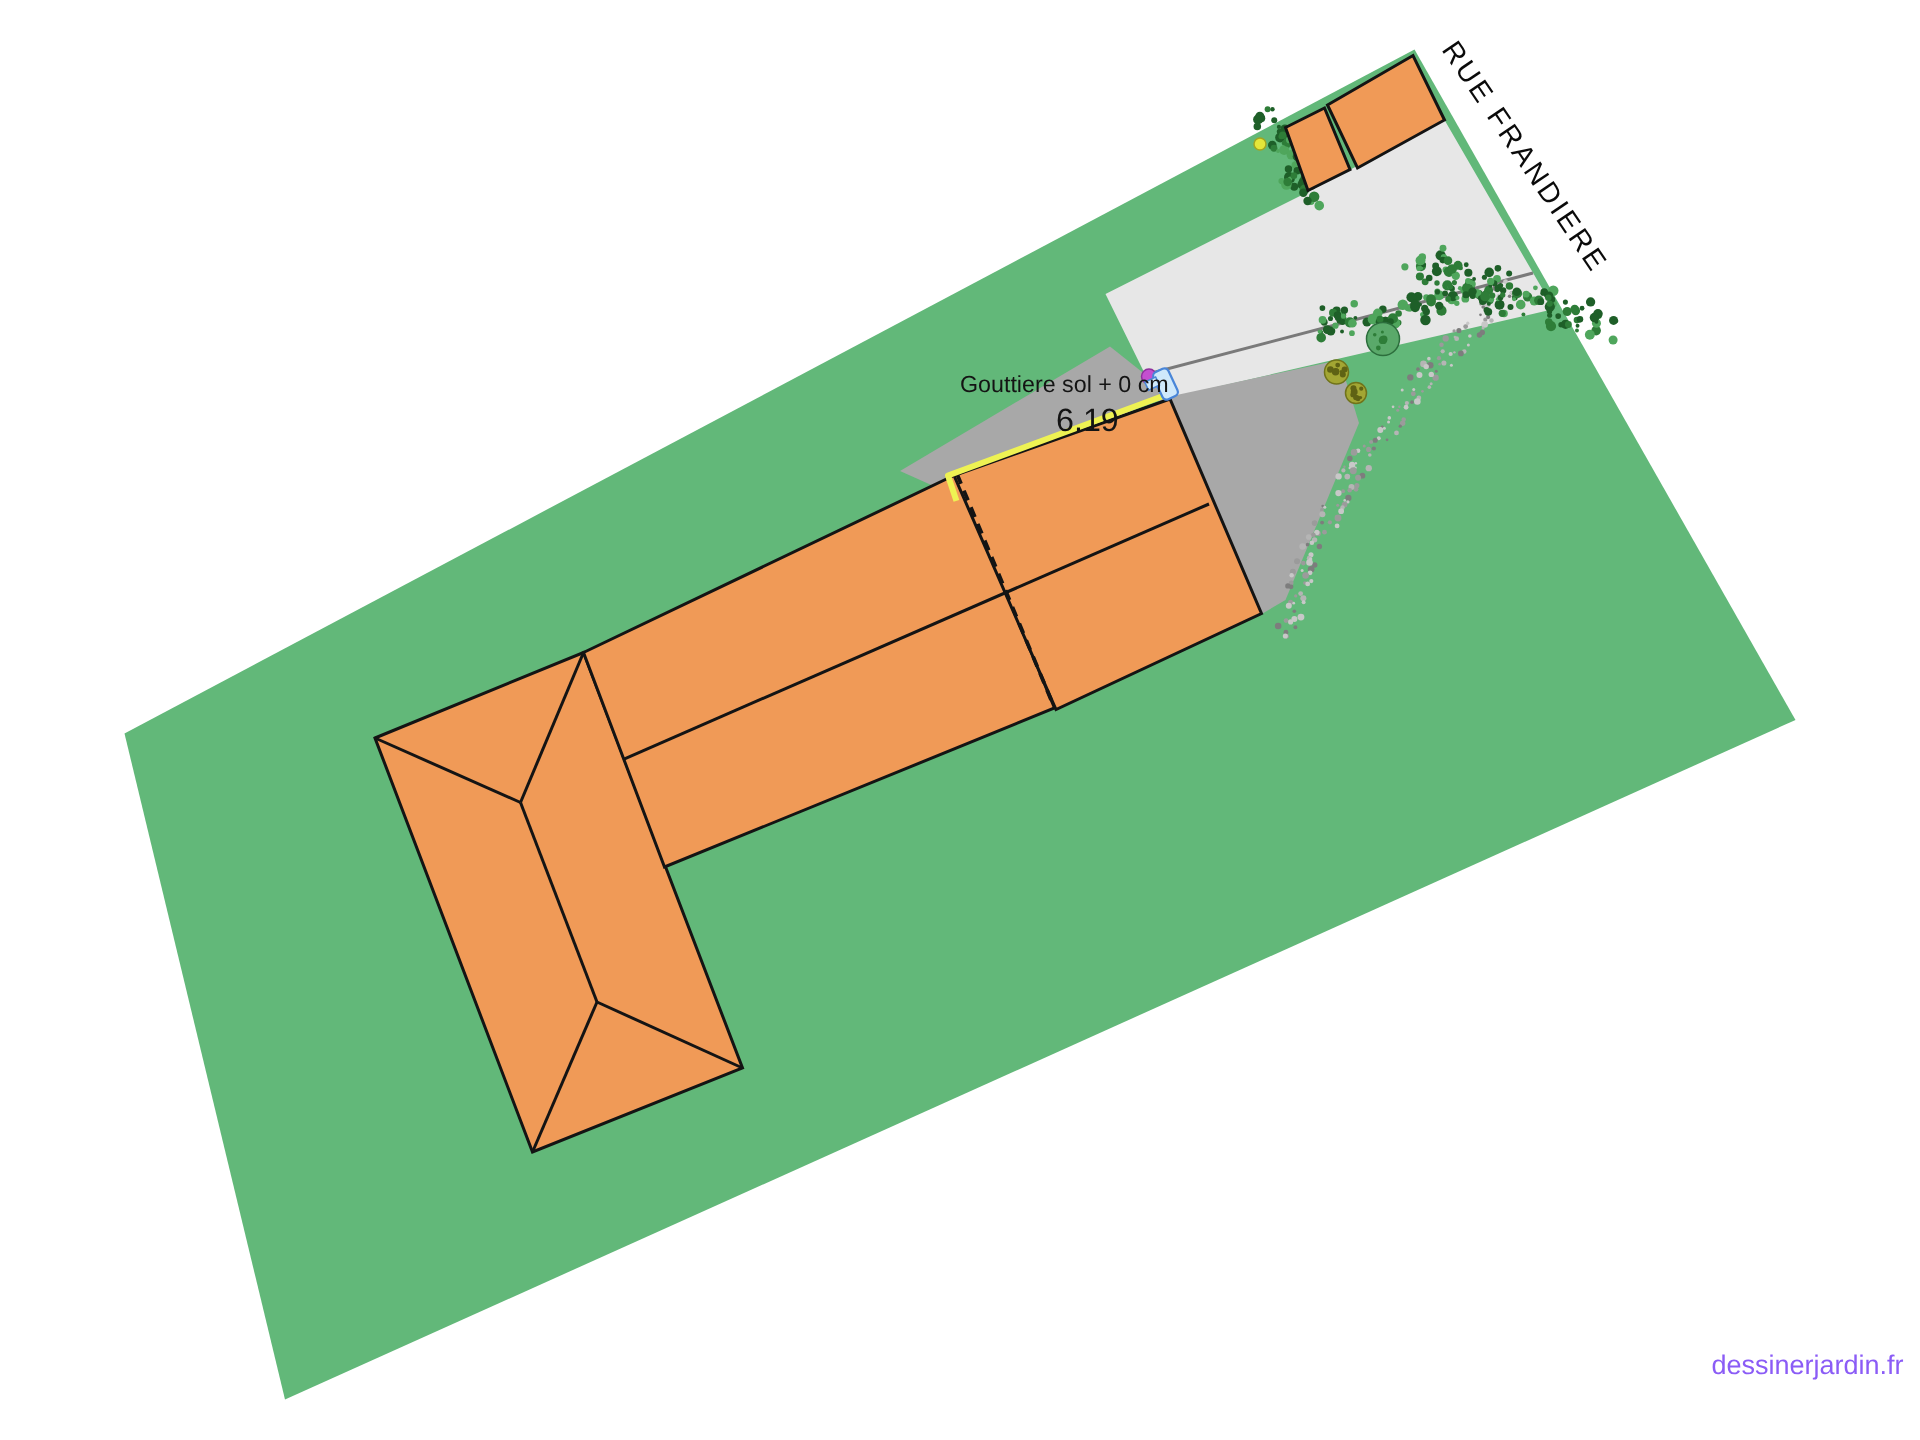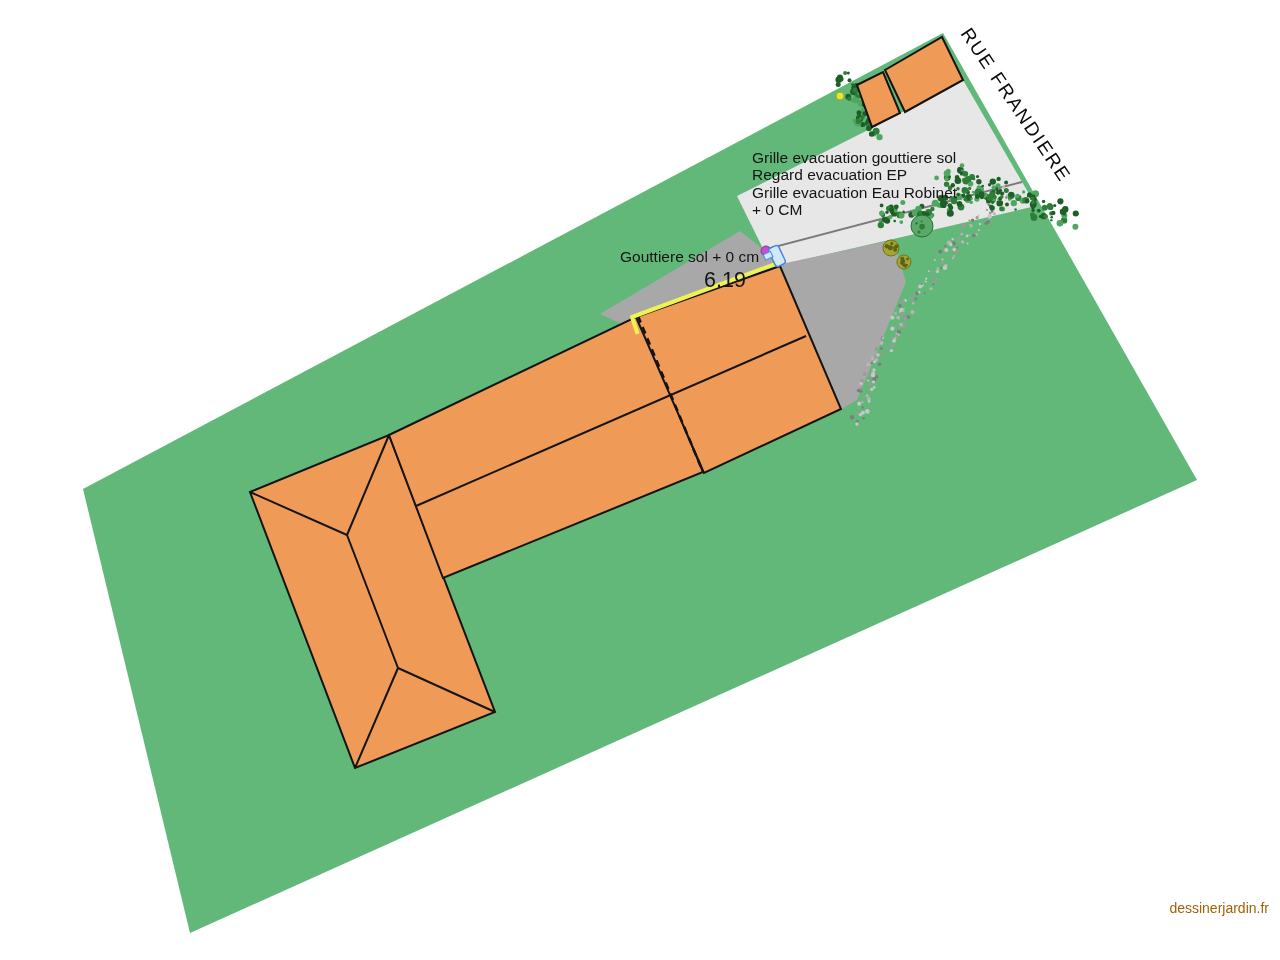--- a/index.html
+++ b/index.html
@@ -1,25 +1,25 @@
 <!DOCTYPE html>
 <html><head>
 <meta charset="utf-8">
 <style>
   html,body{margin:0;padding:0;background:#ffffff;}
   .page{position:relative;width:1280px;height:960px;background:#ffffff;overflow:hidden;
         font-family:"Liberation Sans",sans-serif;}
   svg{position:absolute;left:0;top:0;}
   .note{position:absolute;color:#141414;white-space:nowrap;}
   .note-evac{left:752px;top:149px;font-size:15.5px;line-height:17.4px;}
-  .note-gutter{left:620px;top:248px;font-size:15.5px;}
+  .note-gutter{left:640px;top:248px;font-size:15.5px;}
   .note-dim{left:704px;top:268px;font-size:21.5px;}
   .street-label{position:absolute;left:974px;top:24px;font-size:19px;letter-spacing:2px;
         color:#0a0a0a;white-space:nowrap;transform:rotate(56deg);transform-origin:0 0;}
-  .watermark{position:absolute;right:11px;top:900px;font-size:14px;color:#a16207;}
+  .watermark{position:absolute;right:11px;top:900px;font-size:18px;color:#8b5cf6;}
 </style>
 </head>
 <body>
 
 <div class="page">
   <svg id="plan-svg" width="1280" height="960" viewBox="0 0 1280 960">
       <polygon points="83,489 943,33 1197,480 190,933" fill="#62b879" stroke="none" stroke-linejoin="miter"></polygon>
       <polygon points="868,130 963,80 1036,206 772,267 737,196" fill="#e7e7e7" stroke="none" stroke-linejoin="miter"></polygon>
       <line x1="755" y1="252" x2="1022" y2="182" stroke="#7a7a7a" stroke-width="2"></line>
       <polygon points="600,314 740,231 779,262 638,331" fill="#a8a8a8" stroke="none" stroke-linejoin="miter"></polygon>
@@ -518,25 +518,19 @@
       <polygon points="885,70 942,37 963,80 905,112" fill="#f09a57" stroke="#141414" stroke-width="2" stroke-linejoin="miter"></polygon>
       <polygon points="857,85 883,72 900,113 872,127" fill="#f09a57" stroke="#141414" stroke-width="2" stroke-linejoin="miter"></polygon>
       <polyline points="637,332 632,317 778,263" fill="none" stroke="#eef253" stroke-width="4" stroke-linejoin="round" stroke-linecap="square"></polyline>
       <circle cx="766" cy="251" r="5" fill="#c44fd0" stroke="#8e2f9c" stroke-width="1"></circle>
       <g transform="rotate(-25 777 256)">
         <rect x="771.5" y="246" width="11" height="20" rx="3" fill="#cfe9fb" stroke="#4a86d8" stroke-width="1.5"></rect>
         <rect x="765" y="249" width="8" height="6" fill="#cfe9fb" stroke="#4a86d8" stroke-width="1"></rect>
       </g>
     </svg>
 
-  <div class="note note-evac">
-    <div>Grille evacuation gouttiere sol</div>
-    <div>Regard evacuation EP</div>
-    <div>Grille evacuation Eau Robinet</div>
-    <div>+ 0 CM</div>
-  </div>
 
   <div class="note note-gutter">Gouttiere sol + 0 cm</div>
   <div class="note note-dim">6.19</div>
 
   <div class="street-label">RUE FRANDIERE</div>
   <div class="watermark">dessinerjardin.fr</div>
 </div>
 
 </body></html>

